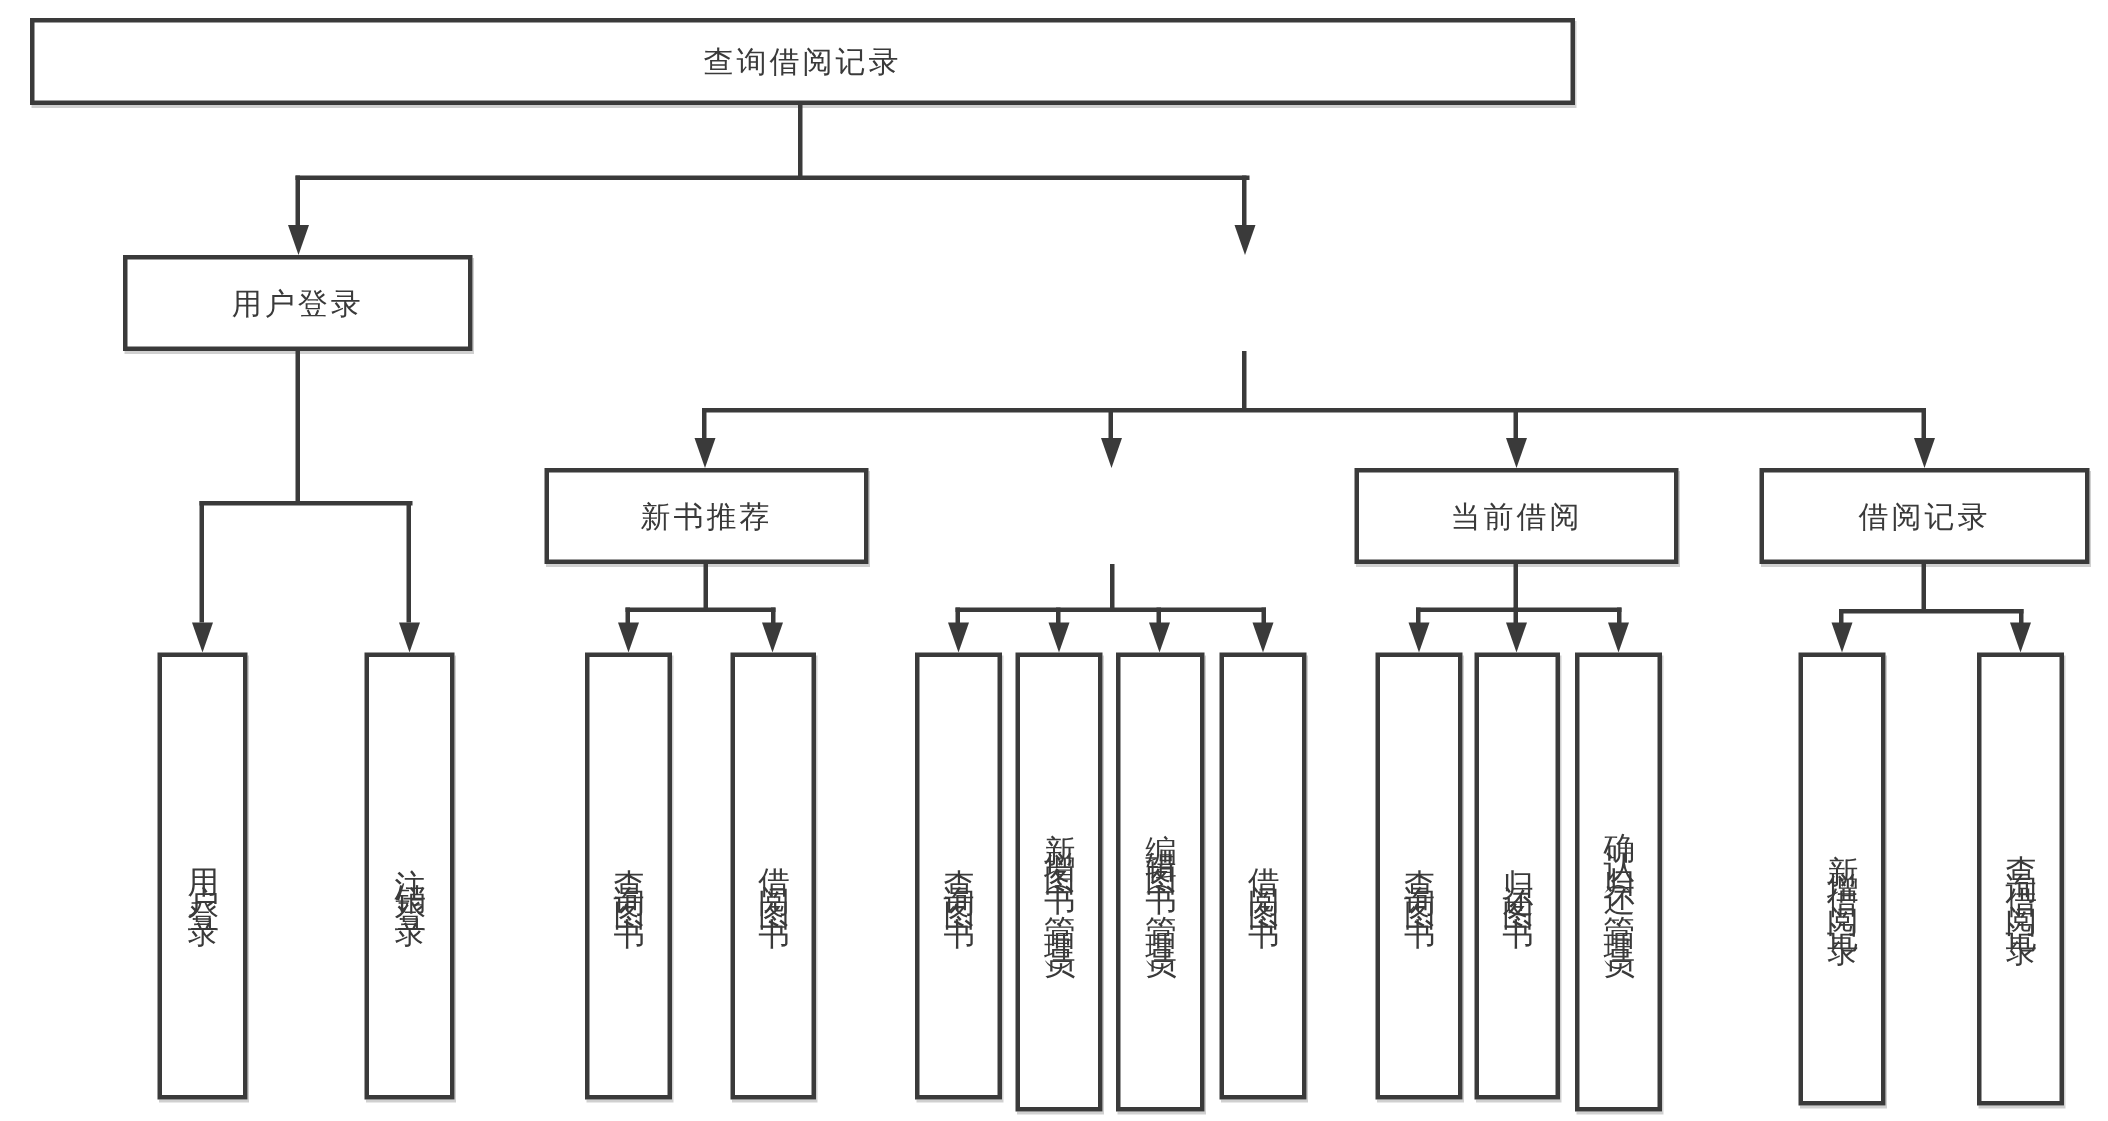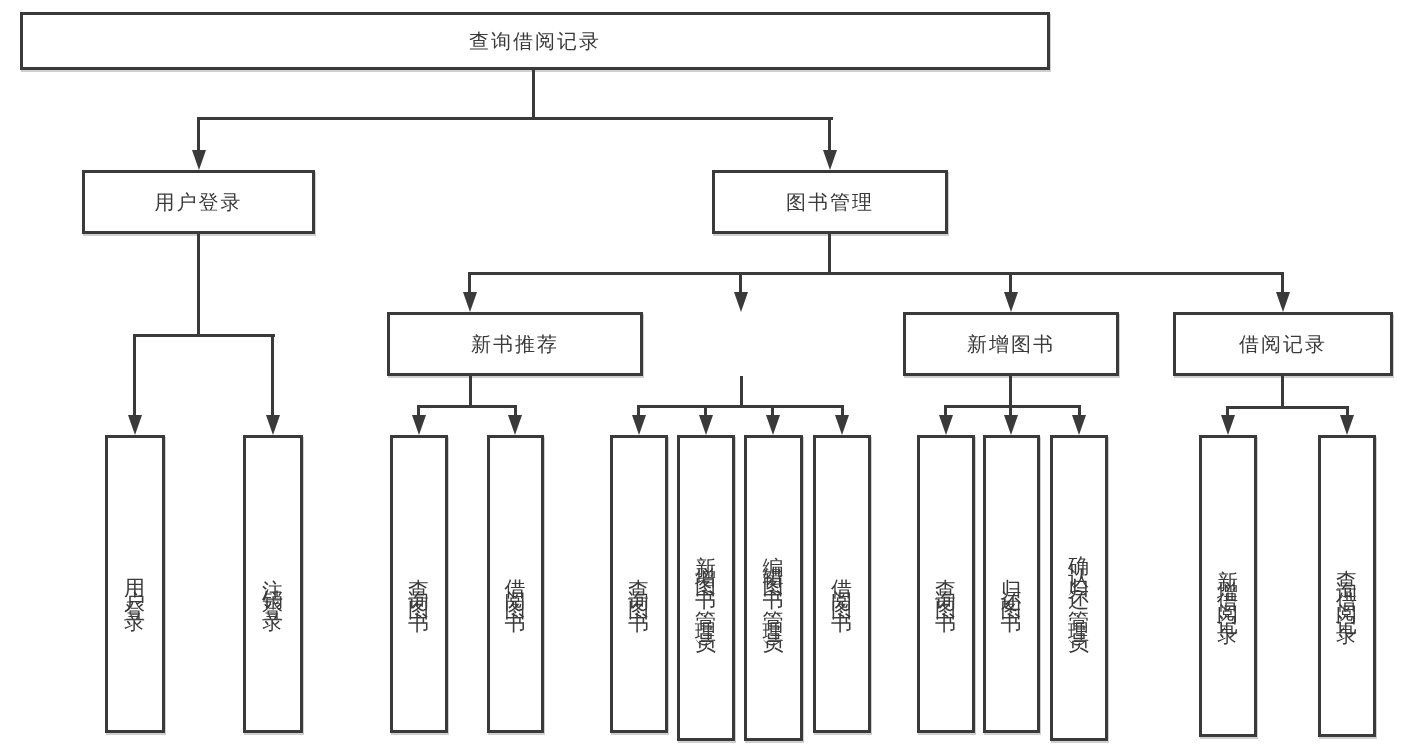--- a/index.html
+++ b/index.html
@@ -37,42 +37,41 @@
   <div class="node" style="left:20px;top:12px;width:1030px;height:58px;">查询借阅记录</div>
 
   <div class="vline" style="left:532px;top:70px;height:48px;"></div>
   <div class="hline" style="left:197px;top:117px;width:636px;"></div>
   <div class="vline" style="left:197px;top:117px;height:34px;"></div>
   <div class="vline" style="left:828px;top:117px;height:34px;"></div>
   <div class="arrow" style="left:192px;top:150px;"></div>
   <div class="arrow" style="left:823px;top:150px;"></div>
 
   <div class="node" style="left:82px;top:170px;width:233px;height:64px;">用户登录</div>
-  <div class="node" style="left:712px;top:170px;width:236px;height:64px;">图书管理</div>
 
   <div class="vline" style="left:197px;top:234px;height:101px;"></div>
   <div class="hline" style="left:133px;top:334px;width:142px;"></div>
   <div class="vline" style="left:133px;top:334px;height:81px;"></div>
   <div class="vline" style="left:271px;top:334px;height:81px;"></div>
   <div class="arrow" style="left:128px;top:415px;"></div>
   <div class="arrow" style="left:266px;top:415px;"></div>
 
   <div class="vline" style="left:828px;top:234px;height:39px;"></div>
   <div class="hline" style="left:468px;top:272px;width:816px;"></div>
   <div class="vline" style="left:468px;top:272px;height:21px;"></div>
   <div class="vline" style="left:739px;top:272px;height:21px;"></div>
   <div class="vline" style="left:1009px;top:272px;height:21px;"></div>
   <div class="vline" style="left:1281px;top:272px;height:21px;"></div>
   <div class="arrow" style="left:463px;top:292px;"></div>
   <div class="arrow" style="left:734px;top:292px;"></div>
   <div class="arrow" style="left:1004px;top:292px;"></div>
   <div class="arrow" style="left:1276px;top:292px;"></div>
 
-  <div class="node" style="left:363px;top:312px;width:256px;height:64px;margin-left:24px;">新书推荐</div>
-  <div class="node" style="left:903px;top:312px;width:216px;height:64px;">新增图书</div>
+  <div class="node" style="left:363px;top:312px;width:216px;height:64px;">新书推荐</div>
+  <div class="node" style="left:903px;top:312px;width:216px;height:64px;">当前借阅</div>
   <div class="node" style="left:1173px;top:312px;width:220px;height:64px;">借阅记录</div>
 
   <div class="vline" style="left:469px;top:376px;height:30px;"></div>
   <div class="hline" style="left:417px;top:405px;width:100px;"></div>
   <div class="vline" style="left:417px;top:405px;height:11px;"></div>
   <div class="vline" style="left:514px;top:405px;height:11px;"></div>
   <div class="arrow" style="left:412px;top:415px;"></div>
   <div class="arrow" style="left:508px;top:415px;"></div>
 
   <div class="vline" style="left:740px;top:376px;height:30px;"></div>

